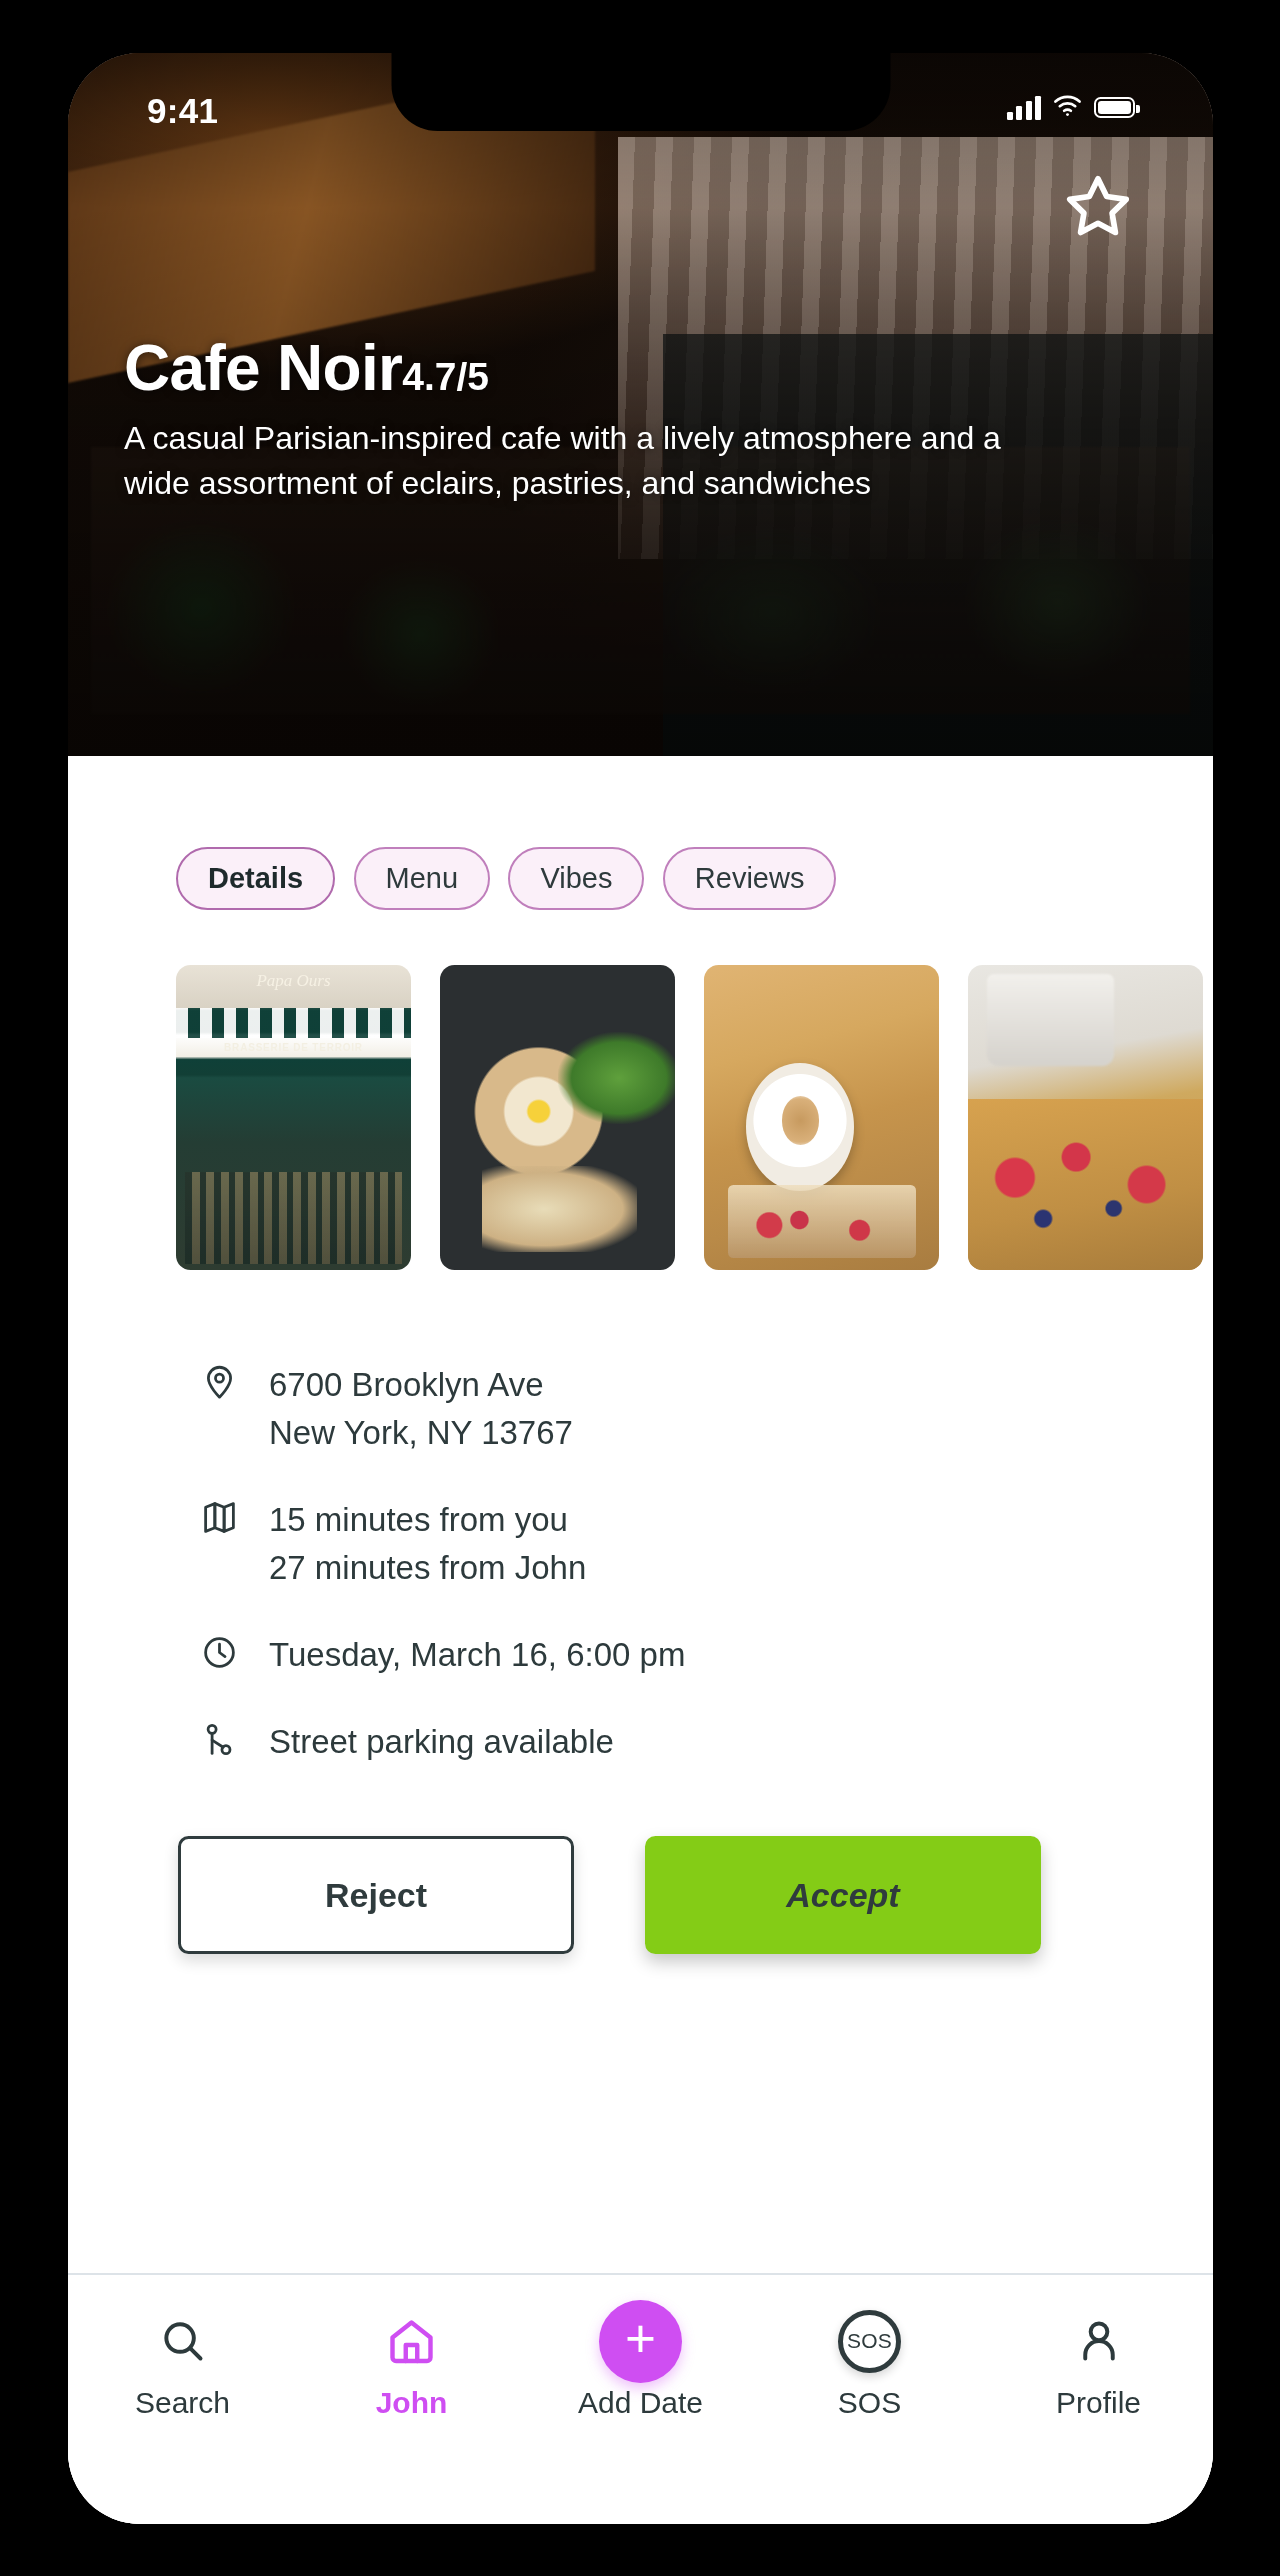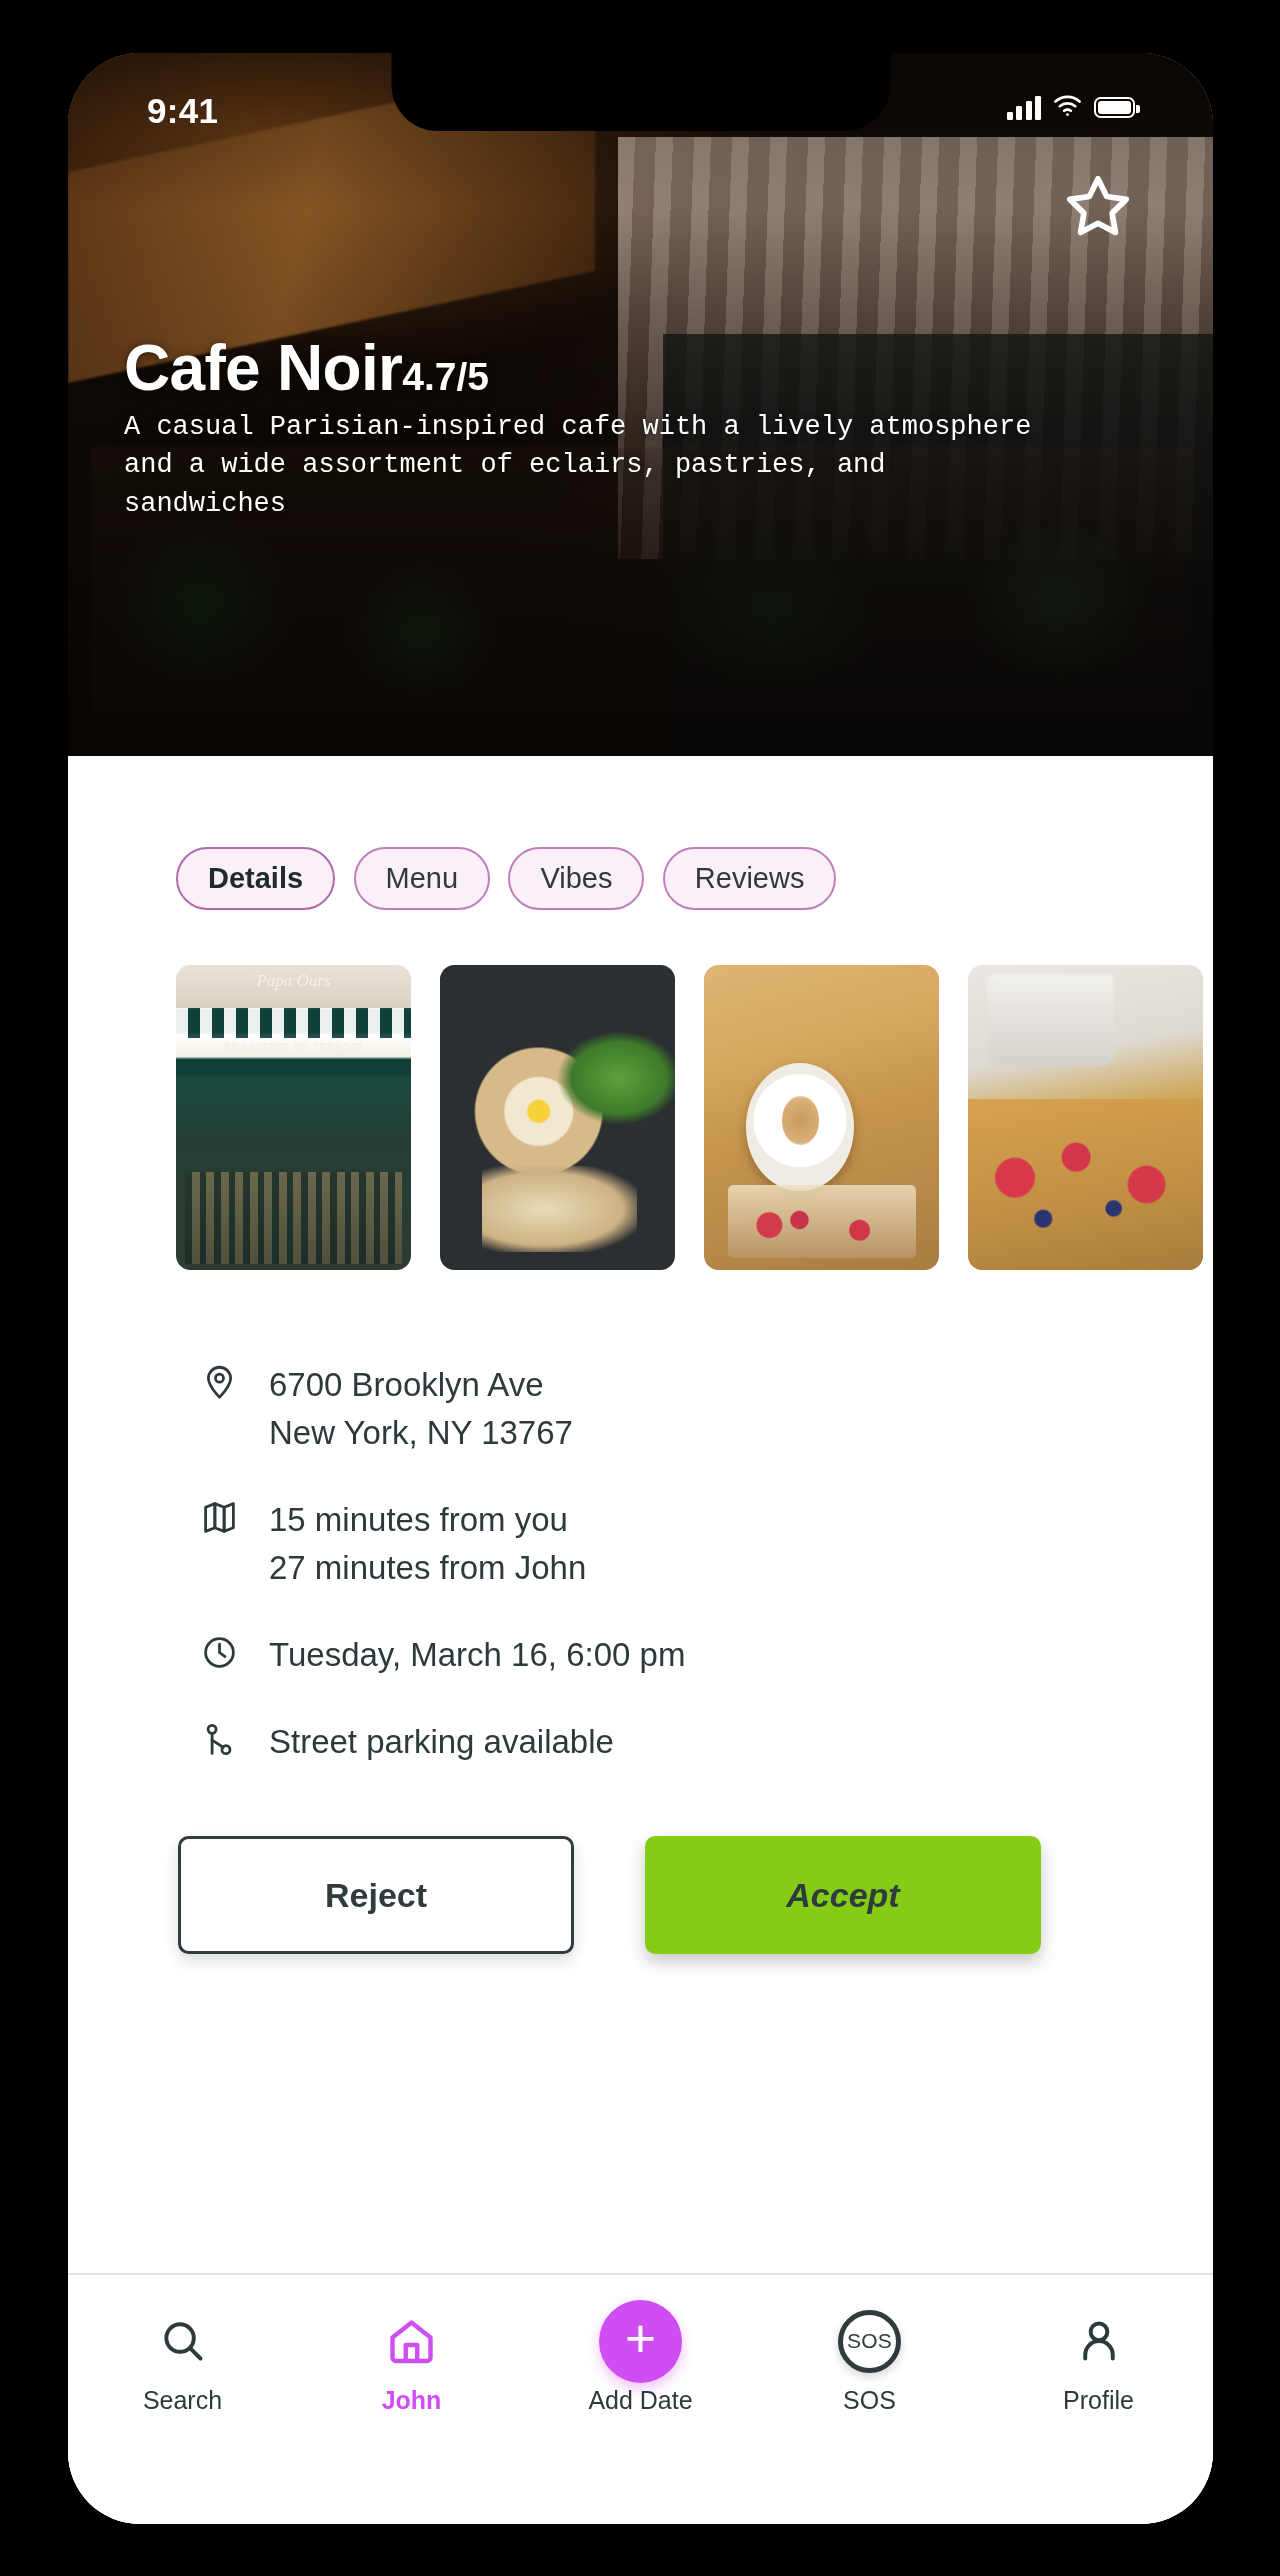--- a/index.html
+++ b/index.html
@@ -171,27 +171,26 @@
     letter-spacing: -0.7px;
     line-height: 1;
     text-shadow: 0 1.3px 9.2px rgba(0,0,0,.55);
   }
   #venue-rating {
     font-size: 39px;
     font-weight: 600;
     text-shadow: 0 1.3px 8px rgba(0,0,0,.55);
   }
   #venue-description {
-    margin-top: 8px;
-    font-size: 27px;
+    margin-top: 16px;
+    font-size: 32px;
     line-height: 1.42;
     font-weight: 400;
     text-shadow: 0 1.3px 8px rgba(0,0,0,.6);
     max-width: 913px;
-    font-family: Liberation Mono, monospace;
   }
 
   
   #content-card {
     position: absolute;
     left: 0;
     top: 703px;
     width: 1145px;
     height: 1768px;
     background: #ffffff;
@@ -435,21 +434,21 @@
     width: 210px;
     display: flex;
     flex-direction: column;
     align-items: center;
     gap: 13px;
     cursor: pointer;
   }
   .nav-glyph { height: 68px; display:flex; align-items:center; justify-content:center; }
   .nav-glyph svg { display:block; }
   .nav-label {
-    font-size: 25px;
+    font-size: 30px;
     color: #2d3a3c;
     line-height: 1;
     text-align: right;
   }
   .nav-item.active .nav-label { color: #cf4ef2; font-weight: 700; }
 
   #add-date-fab {
     width: 83px; height: 83px;
     border-radius: 50%;
     background: #cf4ef2;

